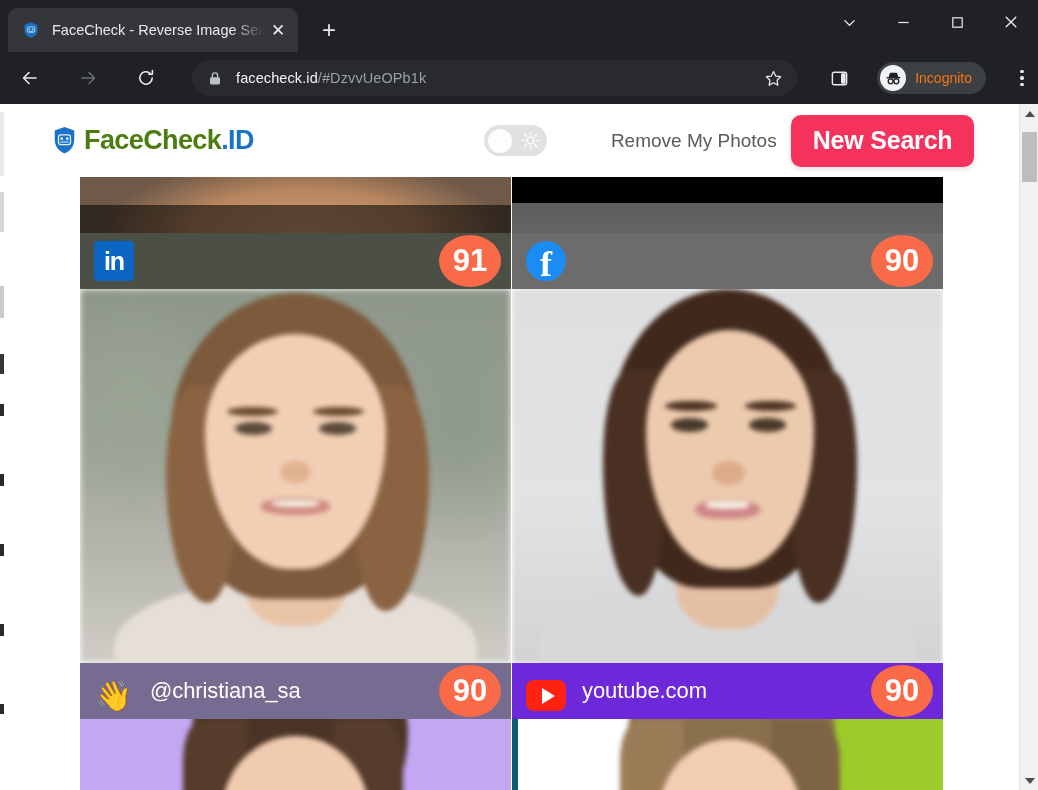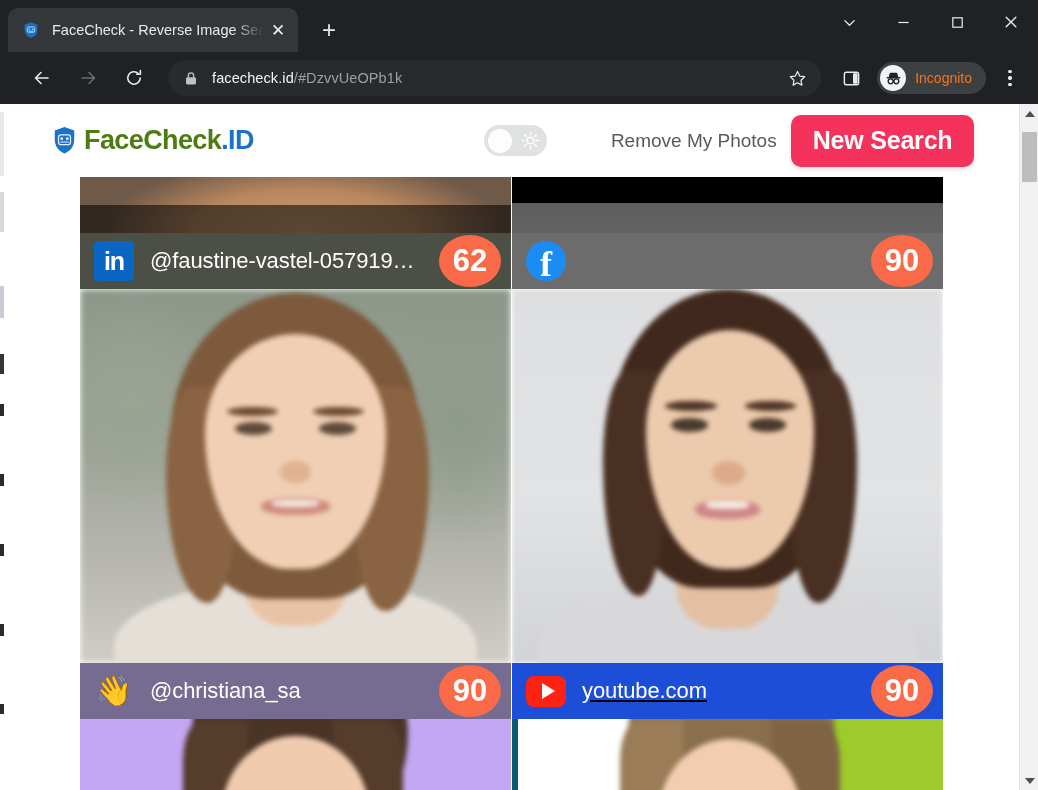--- a/index.html
+++ b/index.html
@@ -98,22 +98,22 @@
     color: #e8eaed;
   }
   .wc-btn svg { display: block; }
 
   
   .toolbar {
     height: 52px;
     background: #202124;
     display: flex;
     align-items: center;
-    padding: 0 12px;
-    gap: 2px;
+    padding: 0 0;
+    gap: 14px;
   }
 
   .nav-btn {
     width: 36px; height: 36px;
     display: flex; align-items: center; justify-content: center;
     border-radius: 50%;
     color: #e8eaed;
     flex: 0 0 36px;
   }
   .nav-btn.disabled { color: #6a6d71; }
@@ -370,27 +370,27 @@
     position: relative;
     height: 56px;
     display: flex;
     align-items: center;
     padding: 0 0 0 14px;
     overflow: hidden;
   }
   .card-head.dark-green  { background: #4c4f45; }
   .card-head.grey        { background: #6c6c6c; }
   .card-head.purple      { background: #766b90; }
-  .card-head.black       { background: #1d4ed8; text-decoration: underline; }
+  .card-head.black       { background: #6d28d9; }
 
   .site-icon {
     width: 40px; height: 40px;
     flex: 0 0 40px;
     margin-right: 16px;
-    display: flex; align-items: center; justify-content: center;
+    display: flex; align-items: flex-end; justify-content: center;
   }
 
   .icon-linkedin {
     width: 40px; height: 40px;
     background: #0a66c2;
     border-radius: 4px;
     color: #ffffff;
     font-size: 25px;
     font-weight: 700;
     display: flex; align-items: center; justify-content: center;
@@ -715,22 +715,21 @@
         </div>
         <div class="card partial">
           <div class="photo-strip strip-b"></div>
         </div>
 
         <div class="card">
           <div class="card-head dark-green">
             <span class="site-icon">
               <span class="icon-linkedin">in</span>
             </span>
-            <span class="card-label">@faustine-vastel-057919…</span>
-            <span class="score-badge">62</span>
+            <span class="score-badge">91</span>
           </div>
           <div class="card-photo tall">
             <div class="face-scene bg-greenish"></div>
             <div class="face f1" style="position:absolute;inset:0">
               <div class="shoulders"></div>
                 <div class="neck"></div>
               <div class="hair"></div>
                 <div class="hair2"></div>
                 <div class="hair3"></div>
               <div class="head"></div>

